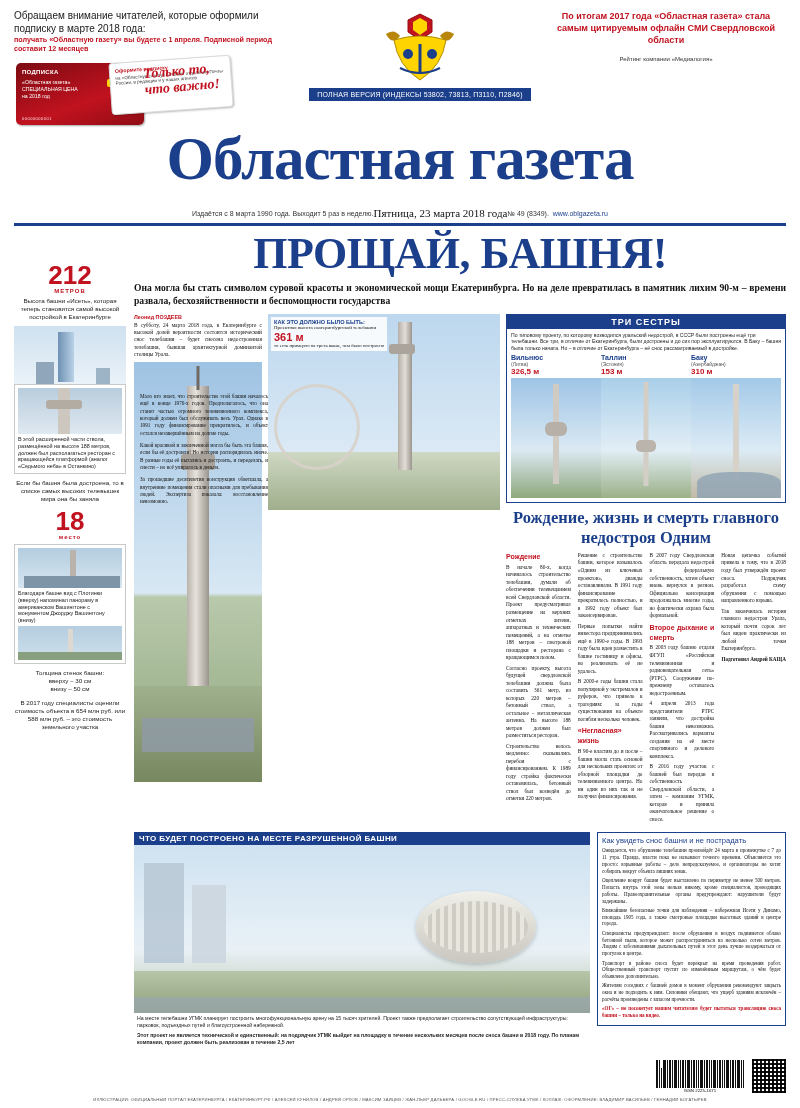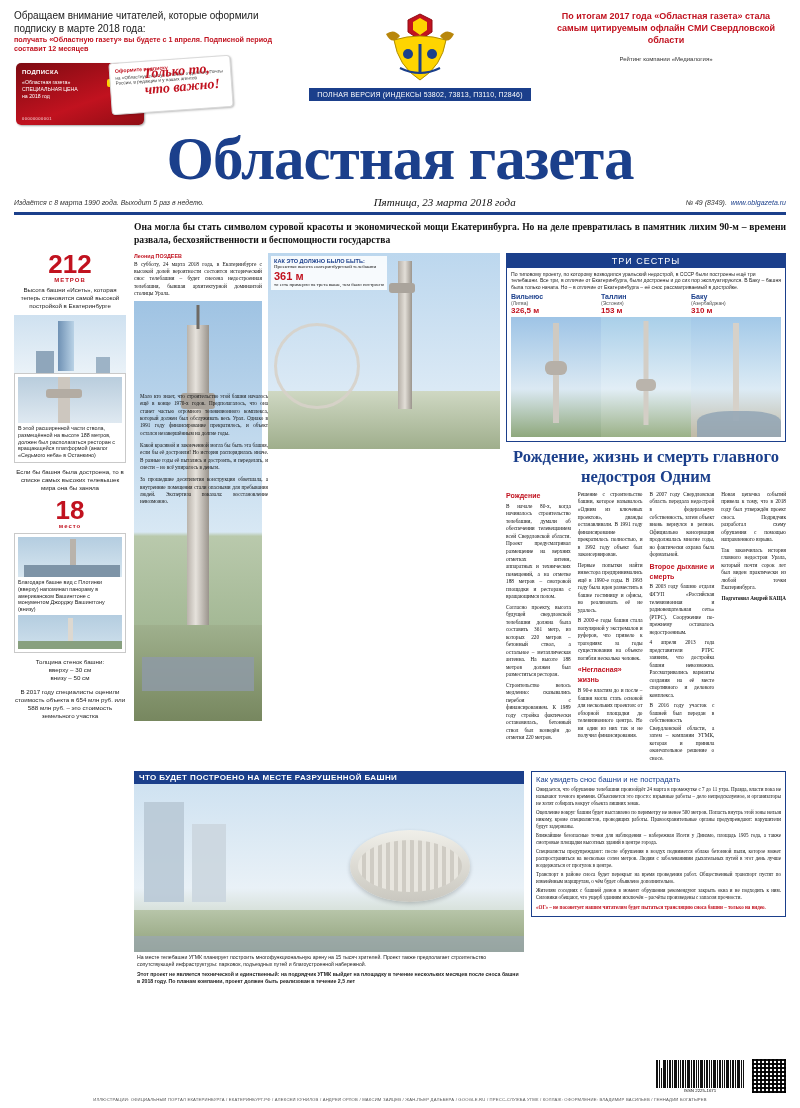--- a/index.html
+++ b/index.html
@@ -44,22 +44,22 @@
   .promo-right { width:240px; text-align:center; font-family:"Liberation Sans",sans-serif; }
   .promo-right .pr-main { color:#c1121f; font-weight:bold; font-size:9px; line-height:1.35; }
   .promo-right .pr-sub { margin-top:10px; font-size:6px; color:#333; line-height:1.3; }
 
   
   .masthead { text-align:center; margin-top:2px; }
   .masthead h1 {
     margin:0; font-family:"Liberation Serif",serif; font-weight:bold;
     font-size:61px; letter-spacing:-1px; color:#1b3f8b; line-height:1;
   }
-  .mast-line { display:flex; align-items:center; justify-content:space-between;
-    font-family:"Liberation Sans",sans-serif; font-size:7px; color:#333; margin-top:7px;font-style:italic;}
+  .mast-line { display:flex; align-items:center; justify-content:center;
+    font-family:"Liberation Sans",sans-serif; font-size:7px; color:#333; margin-top:18px;}
   .mast-line .center { font-family:"Liberation Serif",serif; font-size:11px; color:#111; font-weight:normal;}
   .rule-blue { height:3px; background:#1b3f8b; margin-top:4px; }
 
   
   .hero { display:flex; margin-top:6px; }
   .hero-left { width:112px; }
   .big-head {
     font-family:"Liberation Serif",serif; font-weight:bold; font-size:44px;
     color:#1b3f8b; letter-spacing:-.5px; line-height:1; text-align:center; margin:0 0 6px 0;
   }
@@ -77,21 +77,21 @@
 
   
   .ph { position:relative; overflow:hidden; background:#9fb3c8; }
   .sky { background:linear-gradient(#bcd7ee,#e8f1f8); }
   .ph-cap { font-size:5.2px; line-height:1.25; padding:2px 3px; color:#222;
     font-family:"Liberation Sans",sans-serif; background:#fff;}
 
   
   .sisters { border:1px solid #1b3f8b; }
   .sisters-h { background:#1b3f8b; color:#fff; font-family:"Liberation Sans",sans-serif;
-      font-weight:normal; font-size:9px; text-align:center; padding:2px 0; letter-spacing:1px;}
+      font-weight:bold; font-size:9px; text-align:center; padding:2px 0; letter-spacing:1px;}
   .sisters-lead { font-size:5.1px; line-height:1.25; padding:3px 4px; color:#222;
       font-family:"Liberation Sans",sans-serif; }
   .sis-row { display:flex; gap:0; padding:0 4px 4px; }
   .sis { flex:1; }
   .sis-name { font-family:"Liberation Sans",sans-serif; font-size:7px; font-weight:bold; color:#1b3f8b;}
   .sis-city { font-size:5px; color:#555; font-family:"Liberation Sans",sans-serif;}
   .sis-h { font-family:"Liberation Sans",sans-serif; font-weight:bold; font-size:8px; color:#c1121f; }
 
   
   .sec-title { font-family:"Liberation Serif",serif; font-weight:bold; font-size:16.5px;
@@ -237,20 +237,21 @@
         <span>Толщина стенок башни:</span><br>
         <span>вверху – 30 см</span><br>
         <span>внизу – 50 см</span>
       </div>
 
       <div class="fact-txt" style="margin-top:6px">В 2017 году специалисты оценили стоимость объекта в 654 млн руб. или 588 млн руб. – это стоимость земельного участка</div>
     </div>
 
     <div class="hero-right">
 
+      <div class="big-head">ПРОЩАЙ, БАШНЯ!</div>
       <div class="deck">Она могла бы стать символом суровой красоты и экономической мощи Екатеринбурга. Но на деле превратилась в памятник лихим 90-м – времени развала, бесхозяйственности и беспомощности государства</div>
 
       <div style="display:flex;gap:6px;margin-top:6px">
 
         <div style="width:128px">
           <div style="font-family:'Liberation Sans',sans-serif;font-size:5.4px;font-weight:bold;color:#c1121f">Леонид ПОЗДЕЕВ</div>
           <div style="font-size:5.4px;line-height:1.35;text-align:justify;margin-top:2px">В субботу, 24 марта 2018 года, в Екатеринбурге с высокой долей вероятности состоится исторический снос телебашни – будет снесена недостроенная телебашня, бывшая архитектурной доминантой столицы Урала.</div>
           <div class="ph" style="height:420px;margin-top:4px">
             <div class="tower-photo">
               <div class="tower-shaft" style="width:22px;top:24px;bottom:96px;"></div>
@@ -349,21 +350,21 @@
       </div>
 
       <div style="position:absolute;left:140px;top:388px;width:128px;font-size:5.2px;line-height:1.4;text-align:justify">
         <p>Мало кто знает, что строительство этой башни началось ещё в конце 1970-х годов. Предполагалось, что она станет частью огромного телевизионного комплекса, который должен был обслуживать весь Урал. Однако в 1991 году финансирование прекратилось, и объект остался незавершённым на долгие годы.</p>
         <p>Какой красивой и законченной могла бы быть эта башня, если бы её достроили! Но история распорядилась иначе. В разные годы её пытались и достроить, и переделать, и снести – но всё упиралось в деньги.</p>
         <p>За прошедшие десятилетия конструкция обветшала, а внутренние помещения стали опасными для пребывания людей. Экспертиза показала: восстановление невозможно.</p>
       </div>
 
       <div style="display:flex;gap:7px;margin-top:6px">
 
-        <div style="width:390px">
+        <div style="width:456px">
           <div class="band">ЧТО БУДЕТ ПОСТРОЕНО НА МЕСТЕ РАЗРУШЕННОЙ БАШНИ</div>
           <div class="ph" style="height:168px;background:linear-gradient(#cfe2f1,#e9f1f7 62%,#b7c3a6)">
             <div style="position:absolute;right:54px;top:46px;width:120px;height:72px;border-radius:50%;
                         background:linear-gradient(#f0efe9,#c9c7bf);box-shadow:0 2px 4px rgba(0,0,0,.2)"></div>
             <div style="position:absolute;right:62px;top:56px;width:104px;height:52px;border-radius:50%;
                         background:repeating-linear-gradient(90deg,#e8e6df 0 4px,#cfccc4 4px 8px)"></div>
             <div style="position:absolute;left:10px;top:18px;width:40px;height:100px;background:#b9c9d6;opacity:.9"></div>
             <div style="position:absolute;left:58px;top:40px;width:34px;height:78px;background:#cbd6df;opacity:.9"></div>
             <div style="position:absolute;left:0;right:0;bottom:0;height:42px;background:linear-gradient(#b7c5a9,#8fa079)"></div>
             <div style="position:absolute;left:0;right:0;bottom:0;height:16px;background:#9aa7b2;opacity:.7"></div>

